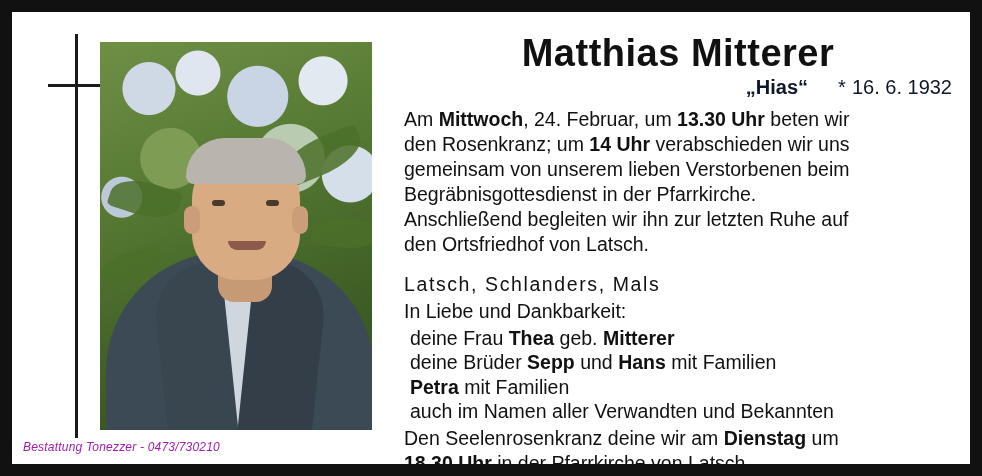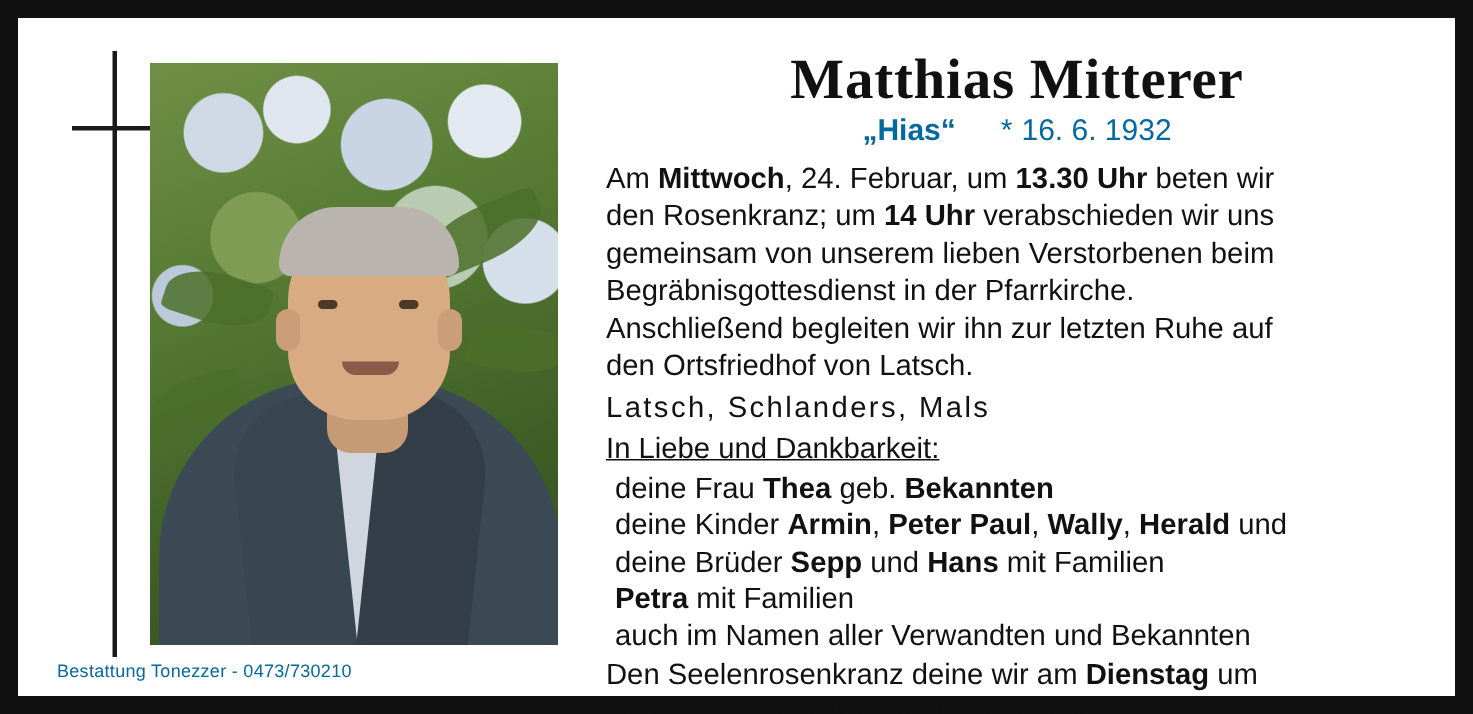--- a/index.html
+++ b/index.html
@@ -194,71 +194,71 @@
     position: absolute;
     left: 128px;
     bottom: 180px;
     width: 38px;
     height: 9px;
     background: #8d5a4a;
     border-radius: 0 0 20px 20px;
   }
   .credit {
     position: absolute;
-    left: 26px;
+    left: 11px;
     bottom: 10px;
     font-size: 12px;
-    color: #0369a1;
+    color: #a21caf;
     letter-spacing: .2px;
     white-space: nowrap;
+    font-style: italic;
   }
   
   .right-col {
     position: relative;
     flex: 1 1 auto;
     padding: 16px 18px 8px 10px;
     box-sizing: border-box;
   }
   .name {
     text-align: center;
     font-size: 38px;
     font-weight: bold;
     color: #111;
     letter-spacing: .5px;
     line-height: 1.05;
     margin: 6px 0 2px 0;
-    font-family: Liberation Serif, serif;
   }
   .dates {
     display: flex;
-    justify-content: center;
+    justify-content: flex-end;
     align-items: baseline;
     gap: 30px;
     font-size: 20px;
-    color: #0369a1;
+    color: #0f172a;
     margin-bottom: 8px;
   }
   .nickname { font-weight: bold; }
   .birth .sym, .death .sym { margin-right: 6px; }
   .death .sym { font-weight: bold; }
   .para {
     font-size: 19.5px;
     line-height: 1.28;
     color: #111;
     margin: 0 0 0 0;
     text-align: left;
   }
   .b { font-weight: bold; }
   .places {
     font-size: 19.5px;
     letter-spacing: 1.6px;
-    margin-top: 4px;
+    margin-top: 16px;
     color: #111;
   }
-  .line { margin-top: 3px; text-decoration: underline; }
+  .line { margin-top: 3px; }
   .family-block { margin-top: 2px; }
   .family-line {
     font-size: 19.5px;
     line-height: 1.26;
     color: #111;
     padding-left: 6px;
   }
   .closing { margin-top: 2px; }
 </style>
 </head>
@@ -317,22 +317,21 @@
         <span>Begräbnisgottesdienst in der Pfarrkirche.</span><br>
         <span>Anschließend begleiten wir ihn zur letzten Ruhe auf</span><br>
         <span>den Ortsfriedhof von Latsch.</span>
       </p>
 
       <div class="places">Latsch, Schlanders, Mals</div>
 
       <div class="para line">In Liebe und Dankbarkeit:</div>
 
       <div class="family-block">
-        <div class="family-line"><span>deine Frau </span><span class="b">Thea</span><span> geb. </span><span class="b">Bekannten</span></div>
-        <div class="family-line"><span>deine Kinder </span><span class="b">Armin</span><span>, </span><span class="b">Peter Paul</span><span>, </span><span class="b">Wally</span><span>, </span><span class="b">Herald</span><span> und</span></div>
+        <div class="family-line"><span>deine Frau </span><span class="b">Thea</span><span> geb. </span><span class="b">Mitterer</span></div>
         <div class="family-line"><span>deine Brüder </span><span class="b">Sepp</span><span> und </span><span class="b">Hans</span><span> mit Familien</span></div>
         <div class="family-line"><span class="b">Petra</span><span> mit Familien</span></div>
         <div class="family-line">auch im Namen aller Verwandten und Bekannten</div>
       </div>
 
       <div class="para closing">
         <span><span>Den Seelenrosenkranz deine wir am </span><span class="b">Dienstag</span><span> um</span></span><br>
         <span><span class="b">18.30 Uhr</span><span> in der Pfarrkirche von Latsch.</span></span>
       </div>
 

